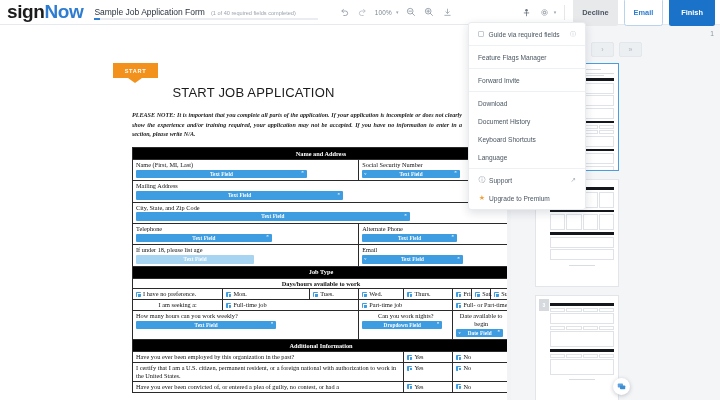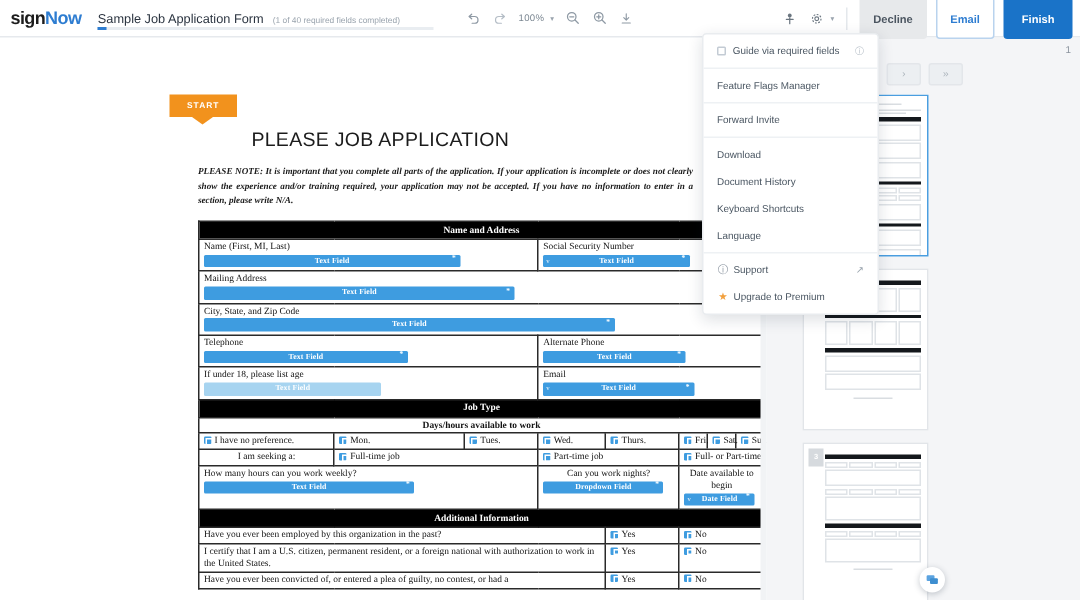--- a/index.html
+++ b/index.html
@@ -12,21 +12,21 @@
   }
   #app { position:relative; width:720px; height:400px; overflow:hidden; }
 
   
   .topbar {
     position:absolute; left:0; top:0; width:720px; height:25px;
     background:#fff; border-bottom:1px solid #e6e9ed;
     display:flex; align-items:center; z-index:40;
   }
   .logo {
-    font-size:12px; font-weight:bold; letter-spacing:-.4px;
+    font-size:19px; font-weight:bold; letter-spacing:-.4px;
     margin-left:7px; color:#1c1c1c; white-space:nowrap;
   }
   .logo .nw { color:#2e7dd1; }
   .doc-title-wrap { margin-left:11px; display:flex; align-items:baseline; position:relative; }
   .doc-title { font-size:8.5px; color:#2b3440; white-space:nowrap; }
   .doc-sub { font-size:5.6px; color:#9aa4ae; margin-left:6px; white-space:nowrap; }
   .progress-track {
     position:absolute; left:0; top:11px; width:224px; height:1.6px; background:#e9edf1;
   }
   .progress-fill { height:100%; background:#2e7dd1; }
@@ -263,21 +263,21 @@
       <div class="btn btn-decline">Decline</div>
       <div class="btn btn-close">Email</div>
       <div class="btn btn-finish">Finish</div>
     </div>
   </div>
 
   <div class="canvas">
     <div class="page">
 
       <div class="start-tag">START</div>
-      <div class="form-title">PLEASE JOB APPLICATION</div>
+      <div class="form-title">START JOB APPLICATION</div>
       <div class="note">PLEASE NOTE: It is important that you complete all parts of the application.  If your application is incomplete or does not clearly show the experience and/or training required, your application may not be accepted.  If you have no information to enter in a section, please write N/A.</div>
 
       <table class="tbl">
         <colgroup>
             <col style="width:24%">
             <col style="width:23%">
             <col style="width:13%">
             <col style="width:12%">
             <col style="width:13%">
             <col style="width:15%">

